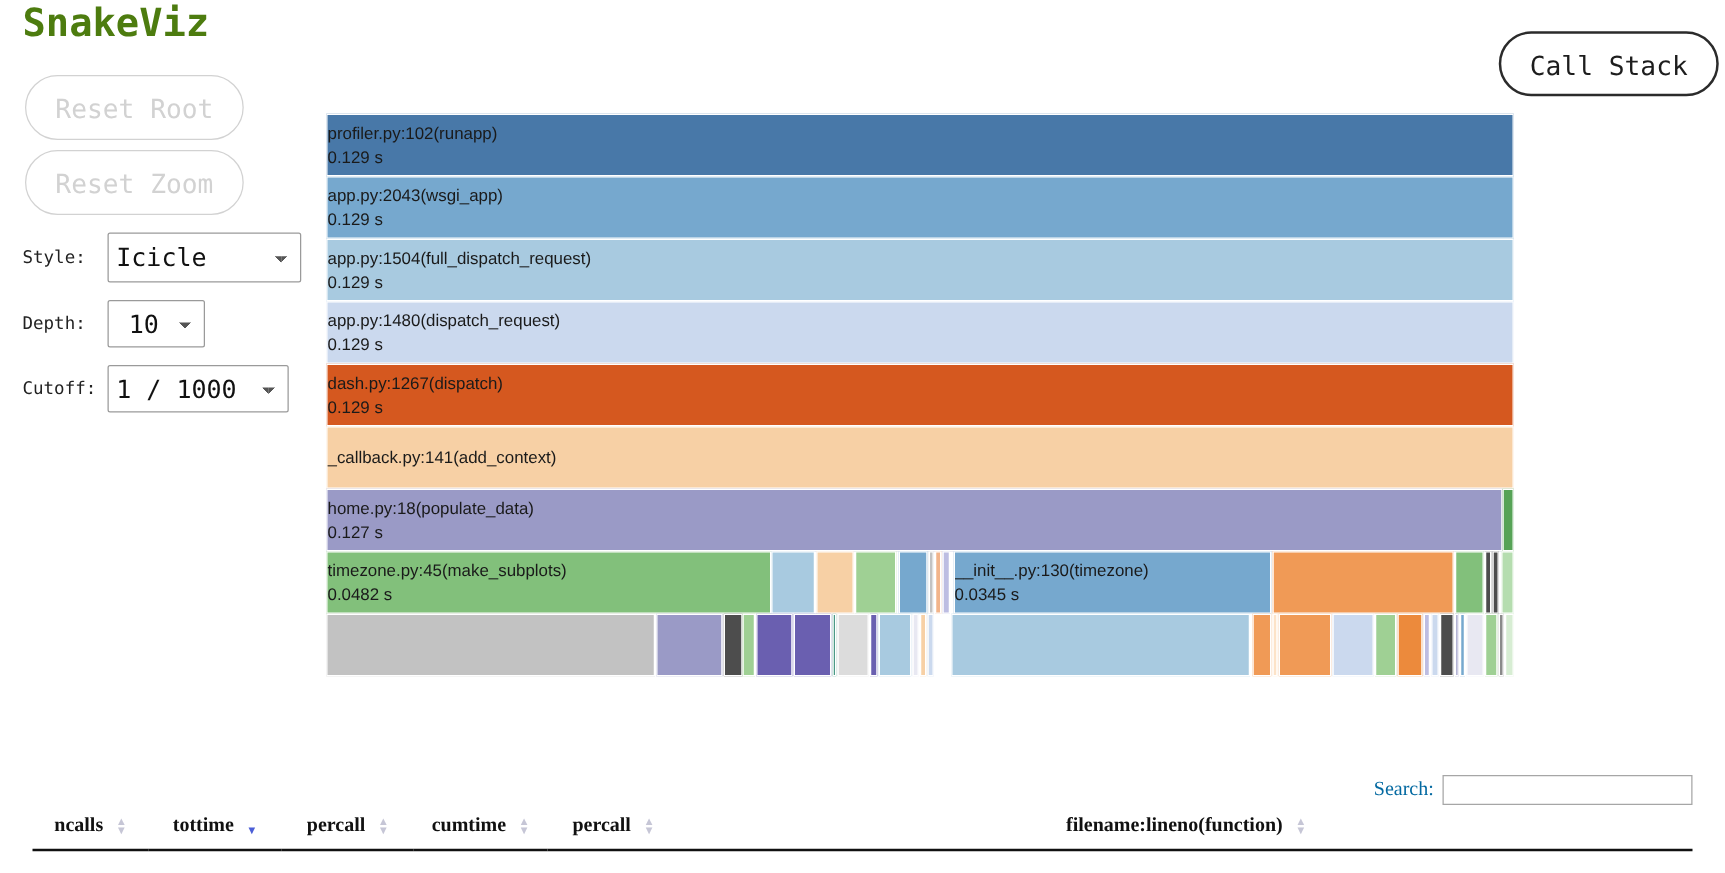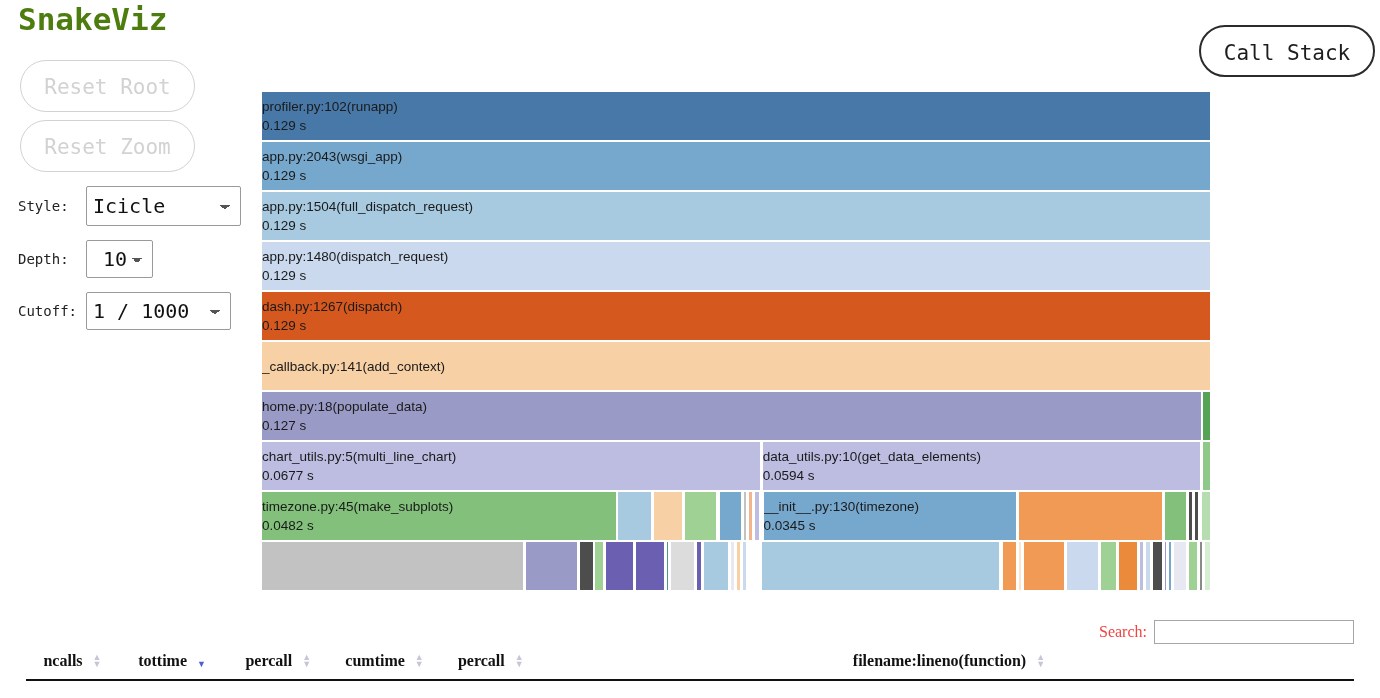--- a/index.html
+++ b/index.html
@@ -104,21 +104,21 @@
     background-image:
       linear-gradient(45deg, transparent 50%, #555 50%),
       linear-gradient(135deg, #555 50%, transparent 50%);
     background-position:
       calc(100% - 15px) calc(50% + 1px),
       calc(100% - 10px) calc(50% + 1px);
     background-size: 5px 5px, 5px 5px;
     background-repeat: no-repeat;
   }
   #style-select  { width: 155px; height: 40px; }
-  #depth-select  { width: 67px;  height: 38px; padding-left: 16px; }
+  #depth-select  { width: 78px;  height: 38px; padding-left: 16px; }
   #cutoff-select { width: 145px; height: 38px; }
 
   
   #icicle-chart {
     position: absolute;
     left: 261px;
     top: 91px;
     width: 950px;
     height: 501px;
   }
@@ -154,21 +154,21 @@
   #search-area {
     position: absolute;
     right: 26px;
     top: 620px;
     display: flex;
     align-items: center;
   }
   #search-label {
     font-family: "Liberation Serif", serif;
     font-size: 16px;
-    color: #ef4444;
+    color: #0369a1;
     margin-right: 7px;
     white-space: nowrap;
   }
   #search-input {
     width: 200px;
     height: 24px;
     border: 1px solid #a6a6a6;
     background: #ffffff;
     font-family: "Liberation Serif", serif;
     font-size: 14px;
@@ -292,35 +292,20 @@
       </div>
     </div>
     <div class="icicle-row" style="height: 50px;">
       <div class="icicle-cell" style="left: 0%; width: 99%; background: rgb(154, 154, 198);">
         <div class="cell-label">
           <div>home.py:18(populate_data)</div>
           <div>0.127 s</div>
         </div>
       </div>
       <div class="icicle-cell" style="left: 99%; width: 1%; background: rgb(86, 163, 86);"></div>
-    </div>
-    <div class="icicle-row" style="height: 50px;">
-      <div class="icicle-cell" style="left: 0%; width: 52.6%; background: rgb(189, 189, 226);">
-        <div class="cell-label">
-          <div>chart_utils.py:5(multi_line_chart)</div>
-          <div>0.0677 s</div>
-        </div>
-      </div>
-      <div class="icicle-cell" style="left: 52.7%; width: 46.3%; background: rgb(189, 189, 226);">
-        <div class="cell-label">
-          <div>data_utils.py:10(get_data_elements)</div>
-          <div>0.0594 s</div>
-        </div>
-      </div>
-      <div class="icicle-cell" style="left: 99%; width: 1%; background: rgb(142, 201, 138);"></div>
     </div>
     <div class="icicle-row" style="height: 50px;">
       <div class="icicle-cell" style="left: 0%; width: 37.5%; background: rgb(130, 192, 123);">
         <div class="cell-label">
           <div>timezone.py:45(make_subplots)</div>
           <div>0.0482 s</div>
         </div>
       </div>
       <div class="icicle-cell" style="left: 37.5%; width: 3.7%; background: rgb(168, 202, 224);"></div>
       <div class="icicle-cell" style="left: 41.3%; width: 3.1%; background: rgb(247, 208, 165);"></div>

